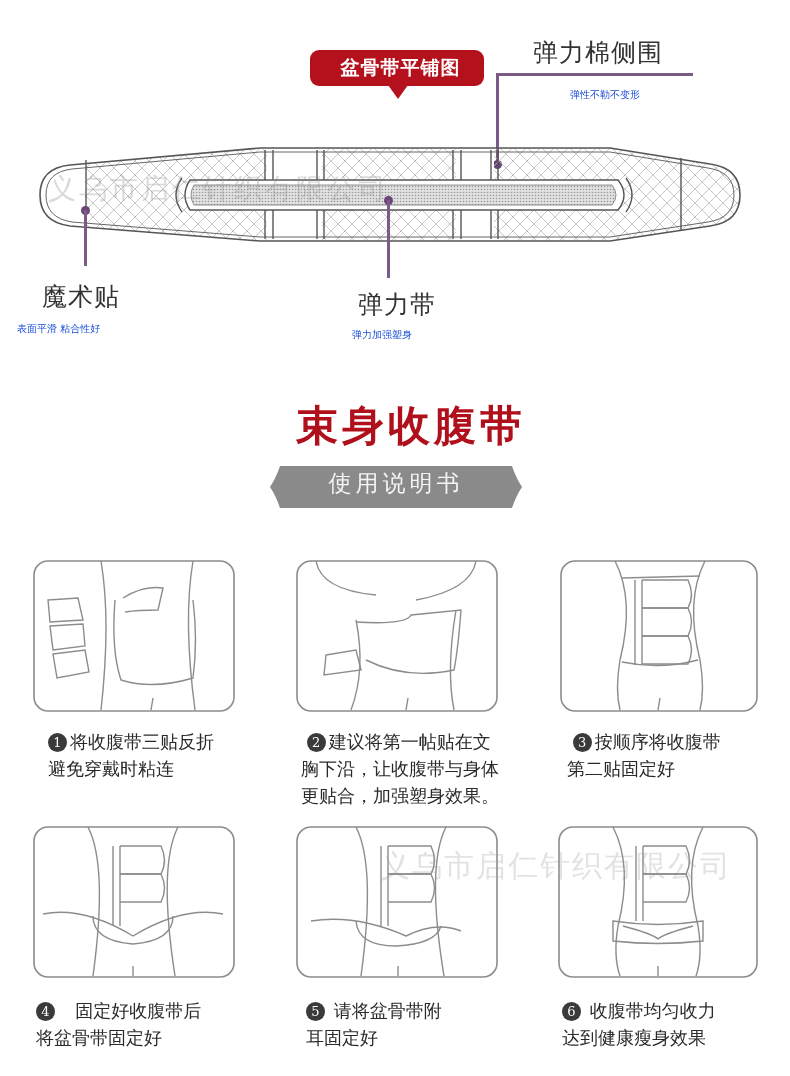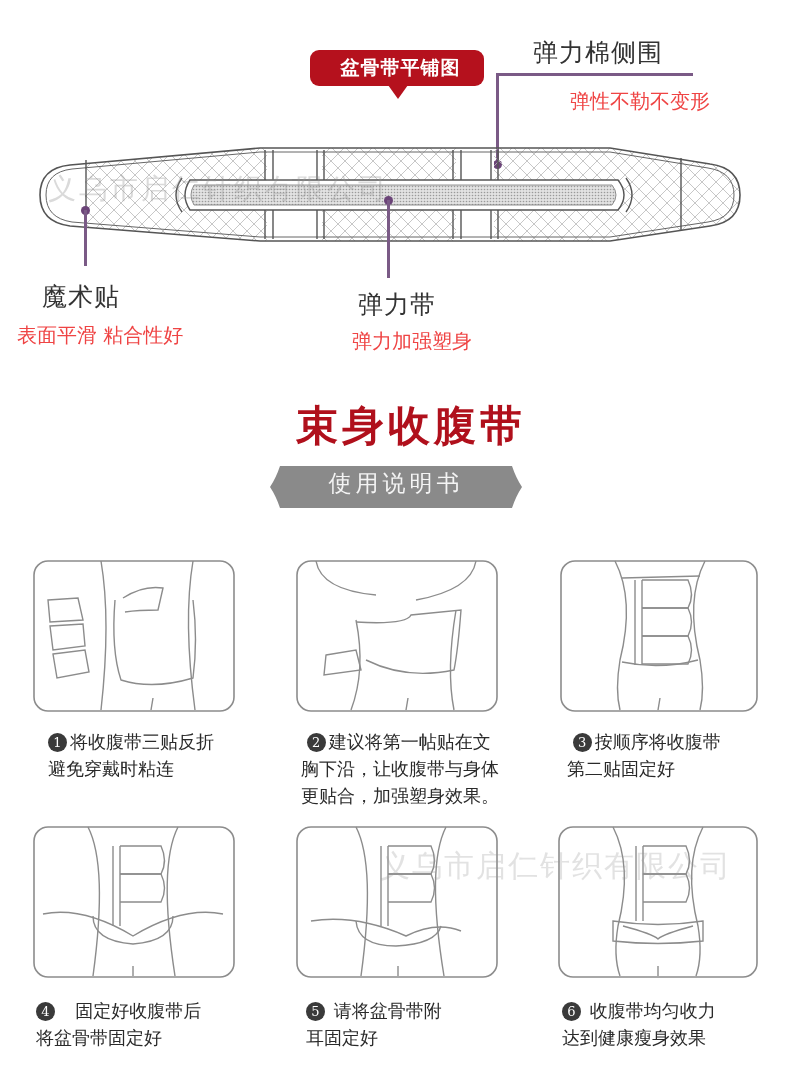--- a/index.html
+++ b/index.html
@@ -15,21 +15,21 @@
     color: #fff; font-size: 19px; font-weight: bold;
     display: flex; align-items: center; justify-content: center; letter-spacing: 1px; padding-left: 7px;
   }
   .tag-arrow {
     left: 388px; top: 85px; width: 0; height: 0;
     border-left: 10px solid transparent; border-right: 10px solid transparent;
     border-top: 14px solid #b5111d;
   }
 
   .label-big { font-size: 25px; color: #333; letter-spacing: 1px; white-space: nowrap; }
-  .label-small { font-size: 20px; color: #ef4444; white-space: nowrap; }
+  .label-small { font-size: 10px; color: #1d4ed8; white-space: nowrap; }
 
   .leader { background: #7a5a86; }
   .dot { width: 9px; height: 9px; border-radius: 50%; background: #6b4478; }
 
   
   .belt-svg { left: 30px; top: 140px; }
 
   
   .main-title {
     left: 16px; width: 790px; top: 398px; text-align: center;

